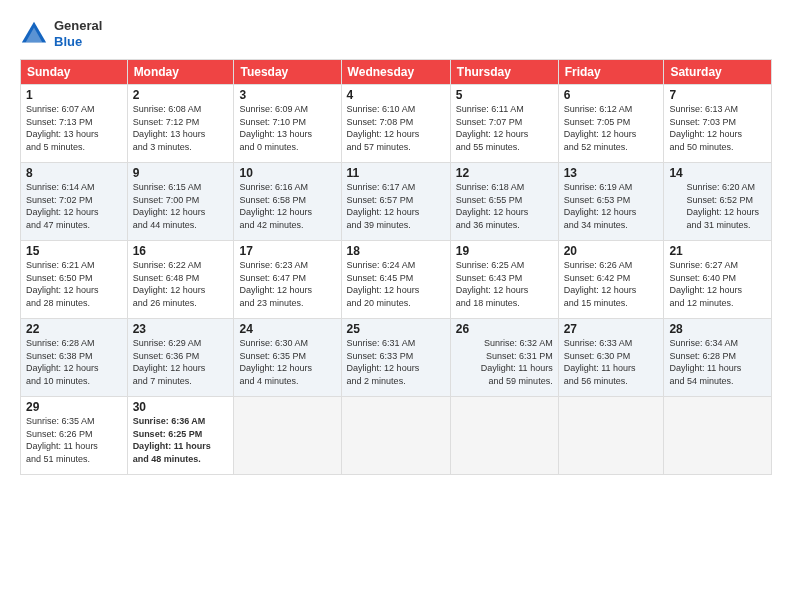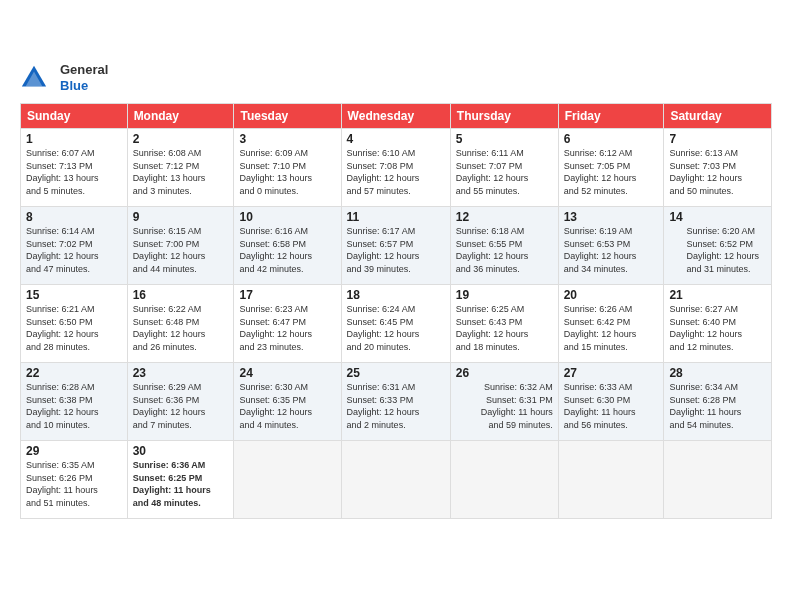--- a/index.html
+++ b/index.html
@@ -18,22 +18,21 @@
     }
     .header {
       display: flex;
       justify-content: space-between;
       align-items: flex-start;
       margin-bottom: 10px;
     }
     .logo {
       display: flex;
       align-items: center;
-      gap: 12px;
-      margin-top: 44px;
+      gap: 6px;
     }
     .logo-text {
       font-size: 13px;
       font-weight: bold;
       line-height: 1.2;
     }
     .logo-general { color: #333; }
     .logo-blue { color: #1565c0; }
     .logo-icon {
       width: 28px;

